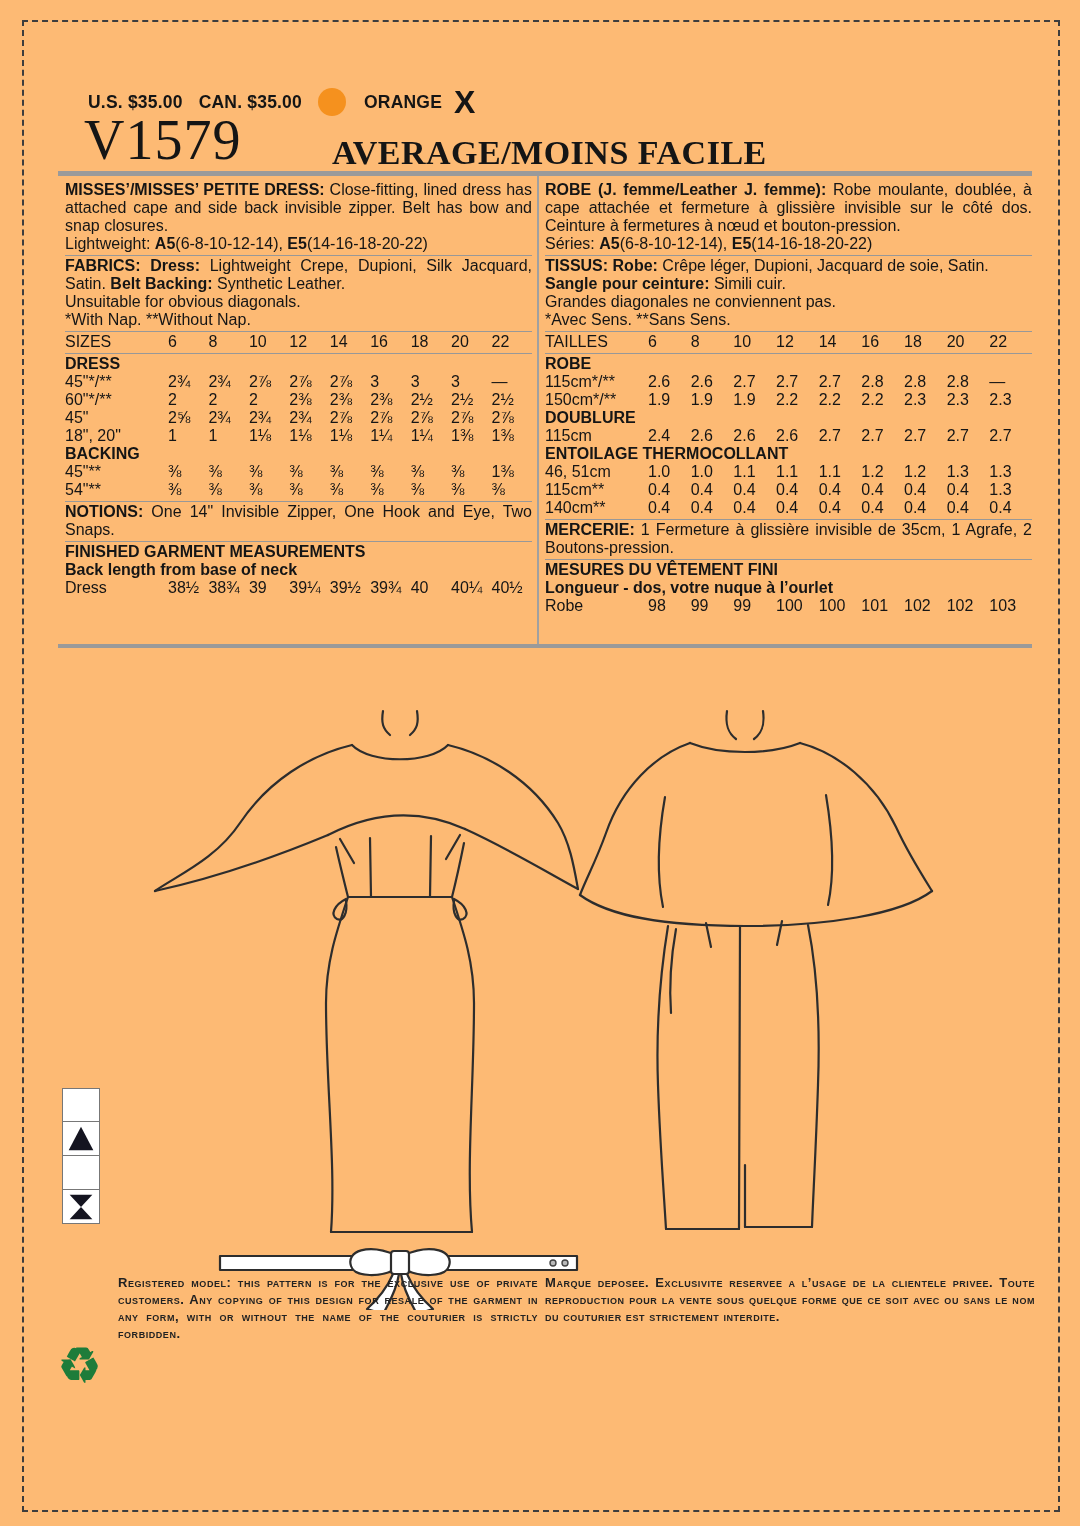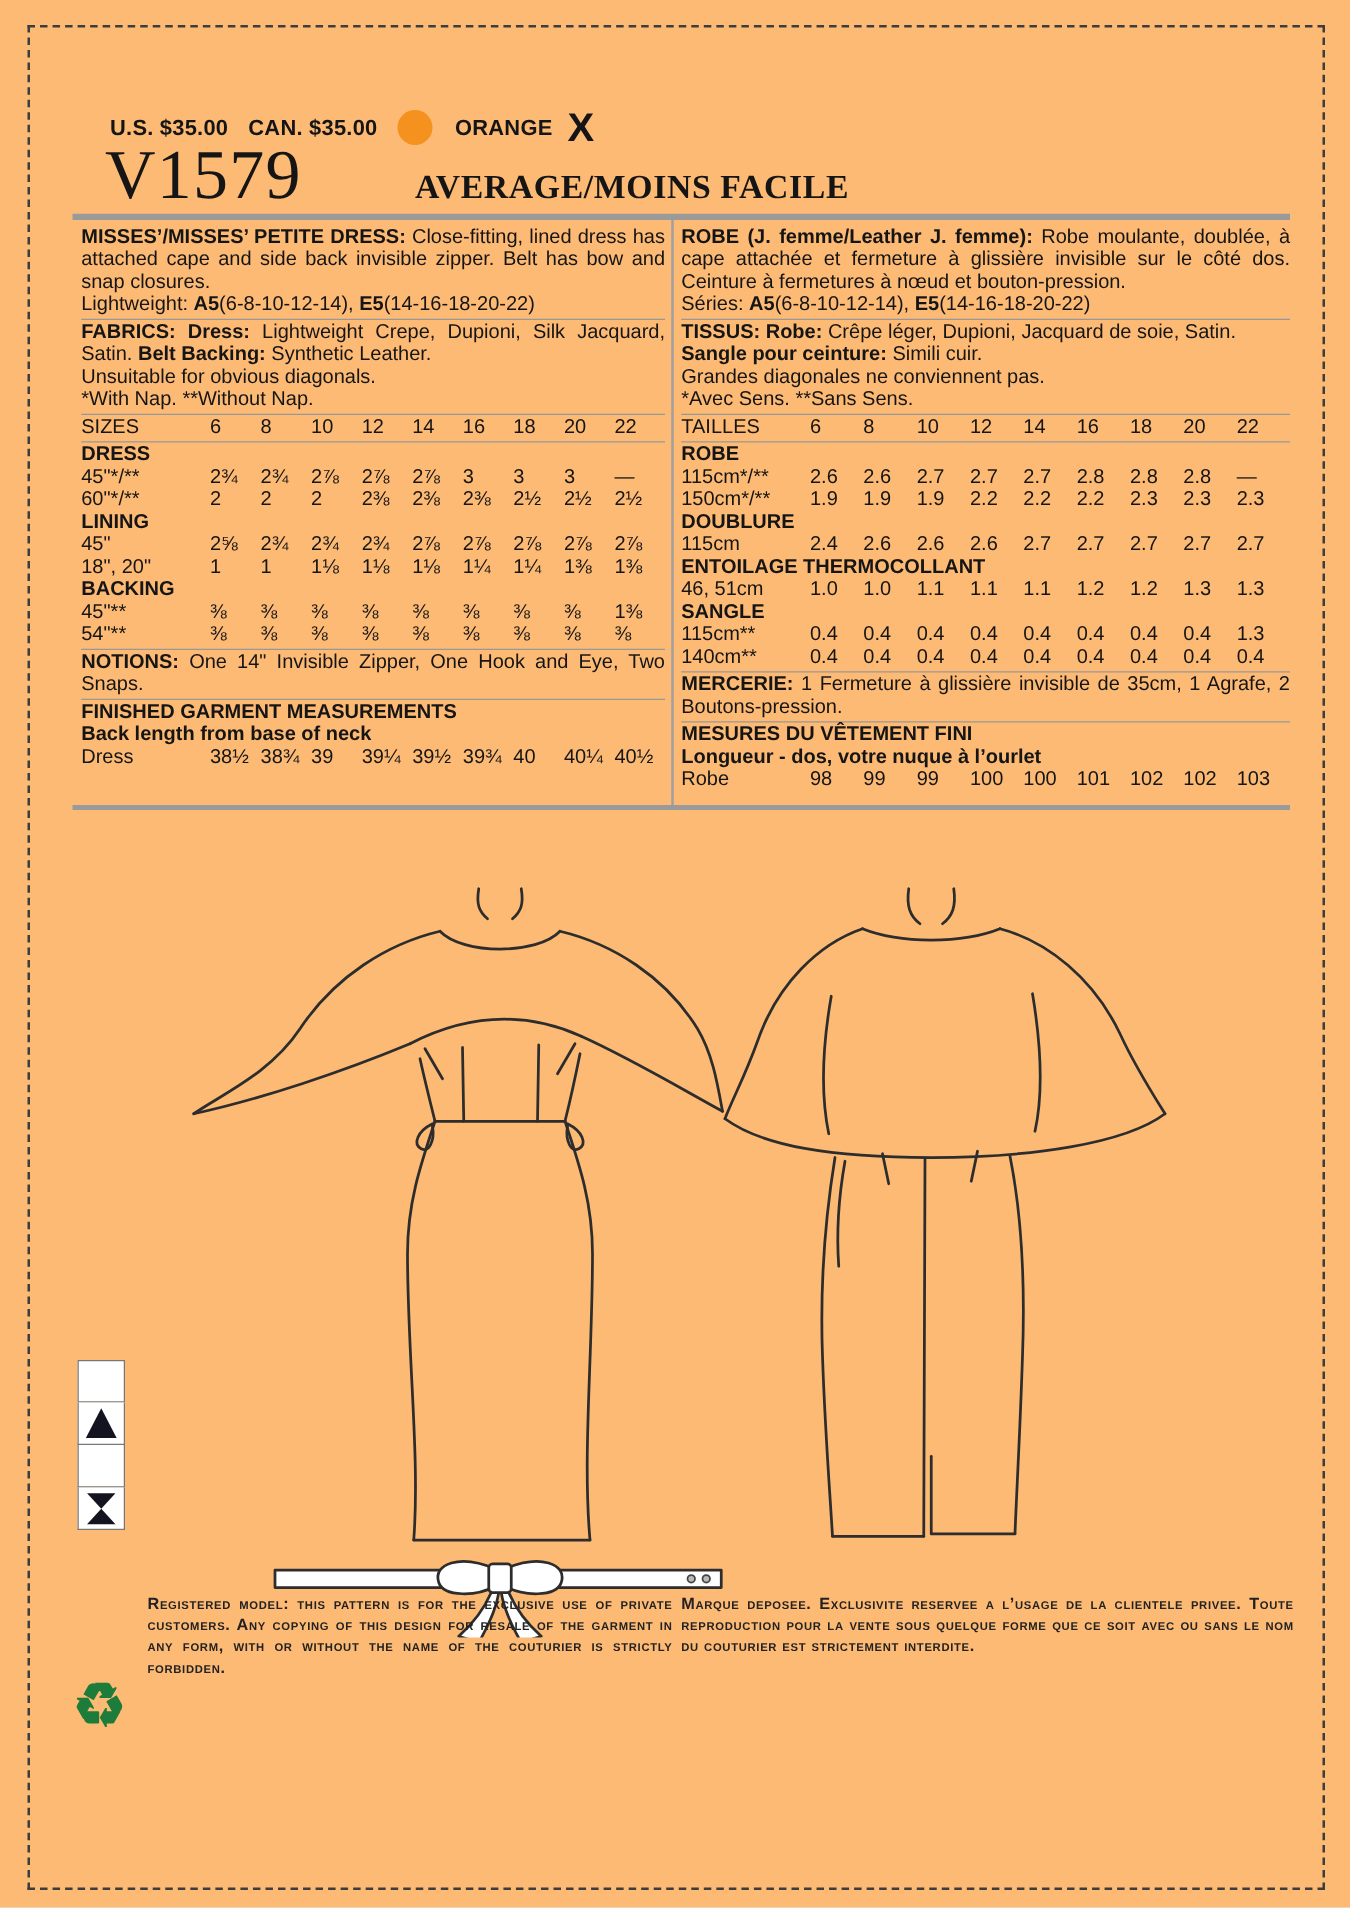--- a/index.html
+++ b/index.html
@@ -11,21 +11,21 @@
   .price-line{position:absolute;left:88px;top:88px;display:flex;align-items:center;
         font-weight:bold;font-size:17.5px;letter-spacing:.2px;}
   .price-us{margin-right:16px;}
   .price-can{margin-right:16px;}
   .orange-dot{width:28px;height:28px;border-radius:50%;margin-right:18px;}
   .color-name{margin-right:12px;font-size:17.5px;font-weight:bold;}
   .color-code{font-size:32px;font-weight:bold;line-height:28px;}
   .pattern-number{position:absolute;left:84px;top:108px;font-family:"Liberation Serif",serif;
         font-size:56px;letter-spacing:1px;}
   .difficulty{position:absolute;left:332px;top:134px;font-family:"Liberation Serif",serif;
-        font-weight:bold;font-size:27px;letter-spacing:.5px;}
+        font-weight:bold;font-size:34px;letter-spacing:.5px;}
   
   .bar-top{position:absolute;left:58px;top:171px;width:974px;height:5px;background:#9a9a9a;}
   .bar-bottom{position:absolute;left:58px;top:644px;width:974px;height:4px;background:#9a9a9a;}
   .col-divider{position:absolute;left:537px;top:176px;width:2px;height:468px;background:#a0a0a0;}
   
   .col{position:absolute;top:181px;font-size:16px;line-height:18px;}
   .col-en{left:65px;width:467px;}
   .col-fr{left:545px;width:487px;}
   .col p{margin:0;text-align:justify;}
   .b{font-weight:bold;}
@@ -112,21 +112,20 @@
         <span>2</span>
         <span>2</span>
         <span>2</span>
         <span>2⅜</span>
         <span>2⅜</span>
         <span>2⅜</span>
         <span>2½</span>
         <span>2½</span>
         <span>2½</span>
       </div>
-    <div class="tsection">LINING</div>
     <div class="trow">
         <span class="tlabel">45"</span>
         <span>2⅝</span>
         <span>2¾</span>
         <span>2¾</span>
         <span>2¾</span>
         <span>2⅞</span>
         <span>2⅞</span>
         <span>2⅞</span>
         <span>2⅞</span>
@@ -254,21 +253,20 @@
         <span>1.0</span>
         <span>1.0</span>
         <span>1.1</span>
         <span>1.1</span>
         <span>1.1</span>
         <span>1.2</span>
         <span>1.2</span>
         <span>1.3</span>
         <span>1.3</span>
       </div>
-    <div class="tsection">SANGLE</div>
     <div class="trow">
         <span class="tlabel">115cm**</span>
         <span>0.4</span>
         <span>0.4</span>
         <span>0.4</span>
         <span>0.4</span>
         <span>0.4</span>
         <span>0.4</span>
         <span>0.4</span>
         <span>0.4</span>

